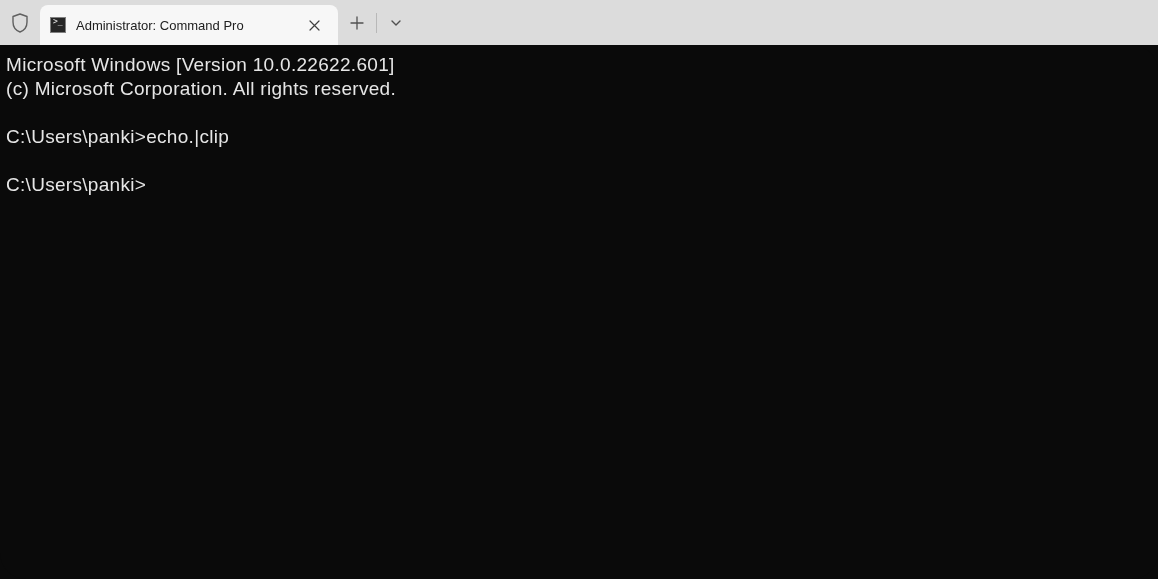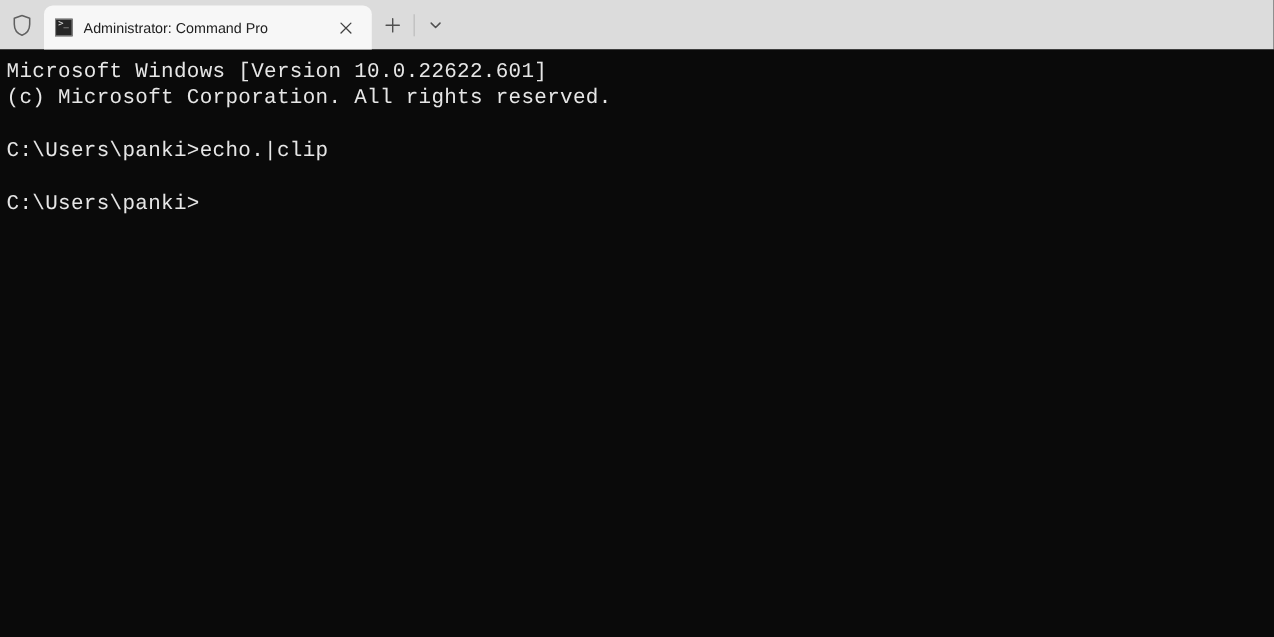--- a/index.html
+++ b/index.html
@@ -91,26 +91,27 @@
       height: 20px;
       background: #b8b8b8;
       align-self: center;
     }
     .chevron-svg { width: 12px; height: 12px; }
 
     .terminal {
       flex: 1;
       background: #0a0a0a;
       padding: 8px 6px;
-      font-family: Liberation Mono, monospace;
+      font-family: Liberation Sans, sans-serif;
       font-size: 19px;
       line-height: 24px;
       color: #e6e6e6;
       letter-spacing: 0.3px;
       white-space: pre;
+      border-radius: 26px;
     }
     .terminal-line { display: block; }
   </style>
 </head>
 <body>
 
 <div class="titlebar">
   <div class="shield-wrap">
     <svg class="shield-svg" viewBox="0 0 18 20">
       <path d="M9 1 L16 3.5 V9 C16 14 13 17.5 9 19 C5 17.5 2 14 2 9 V3.5 Z" fill="none" stroke="#606060" stroke-width="1.4" stroke-linejoin="round"></path>

